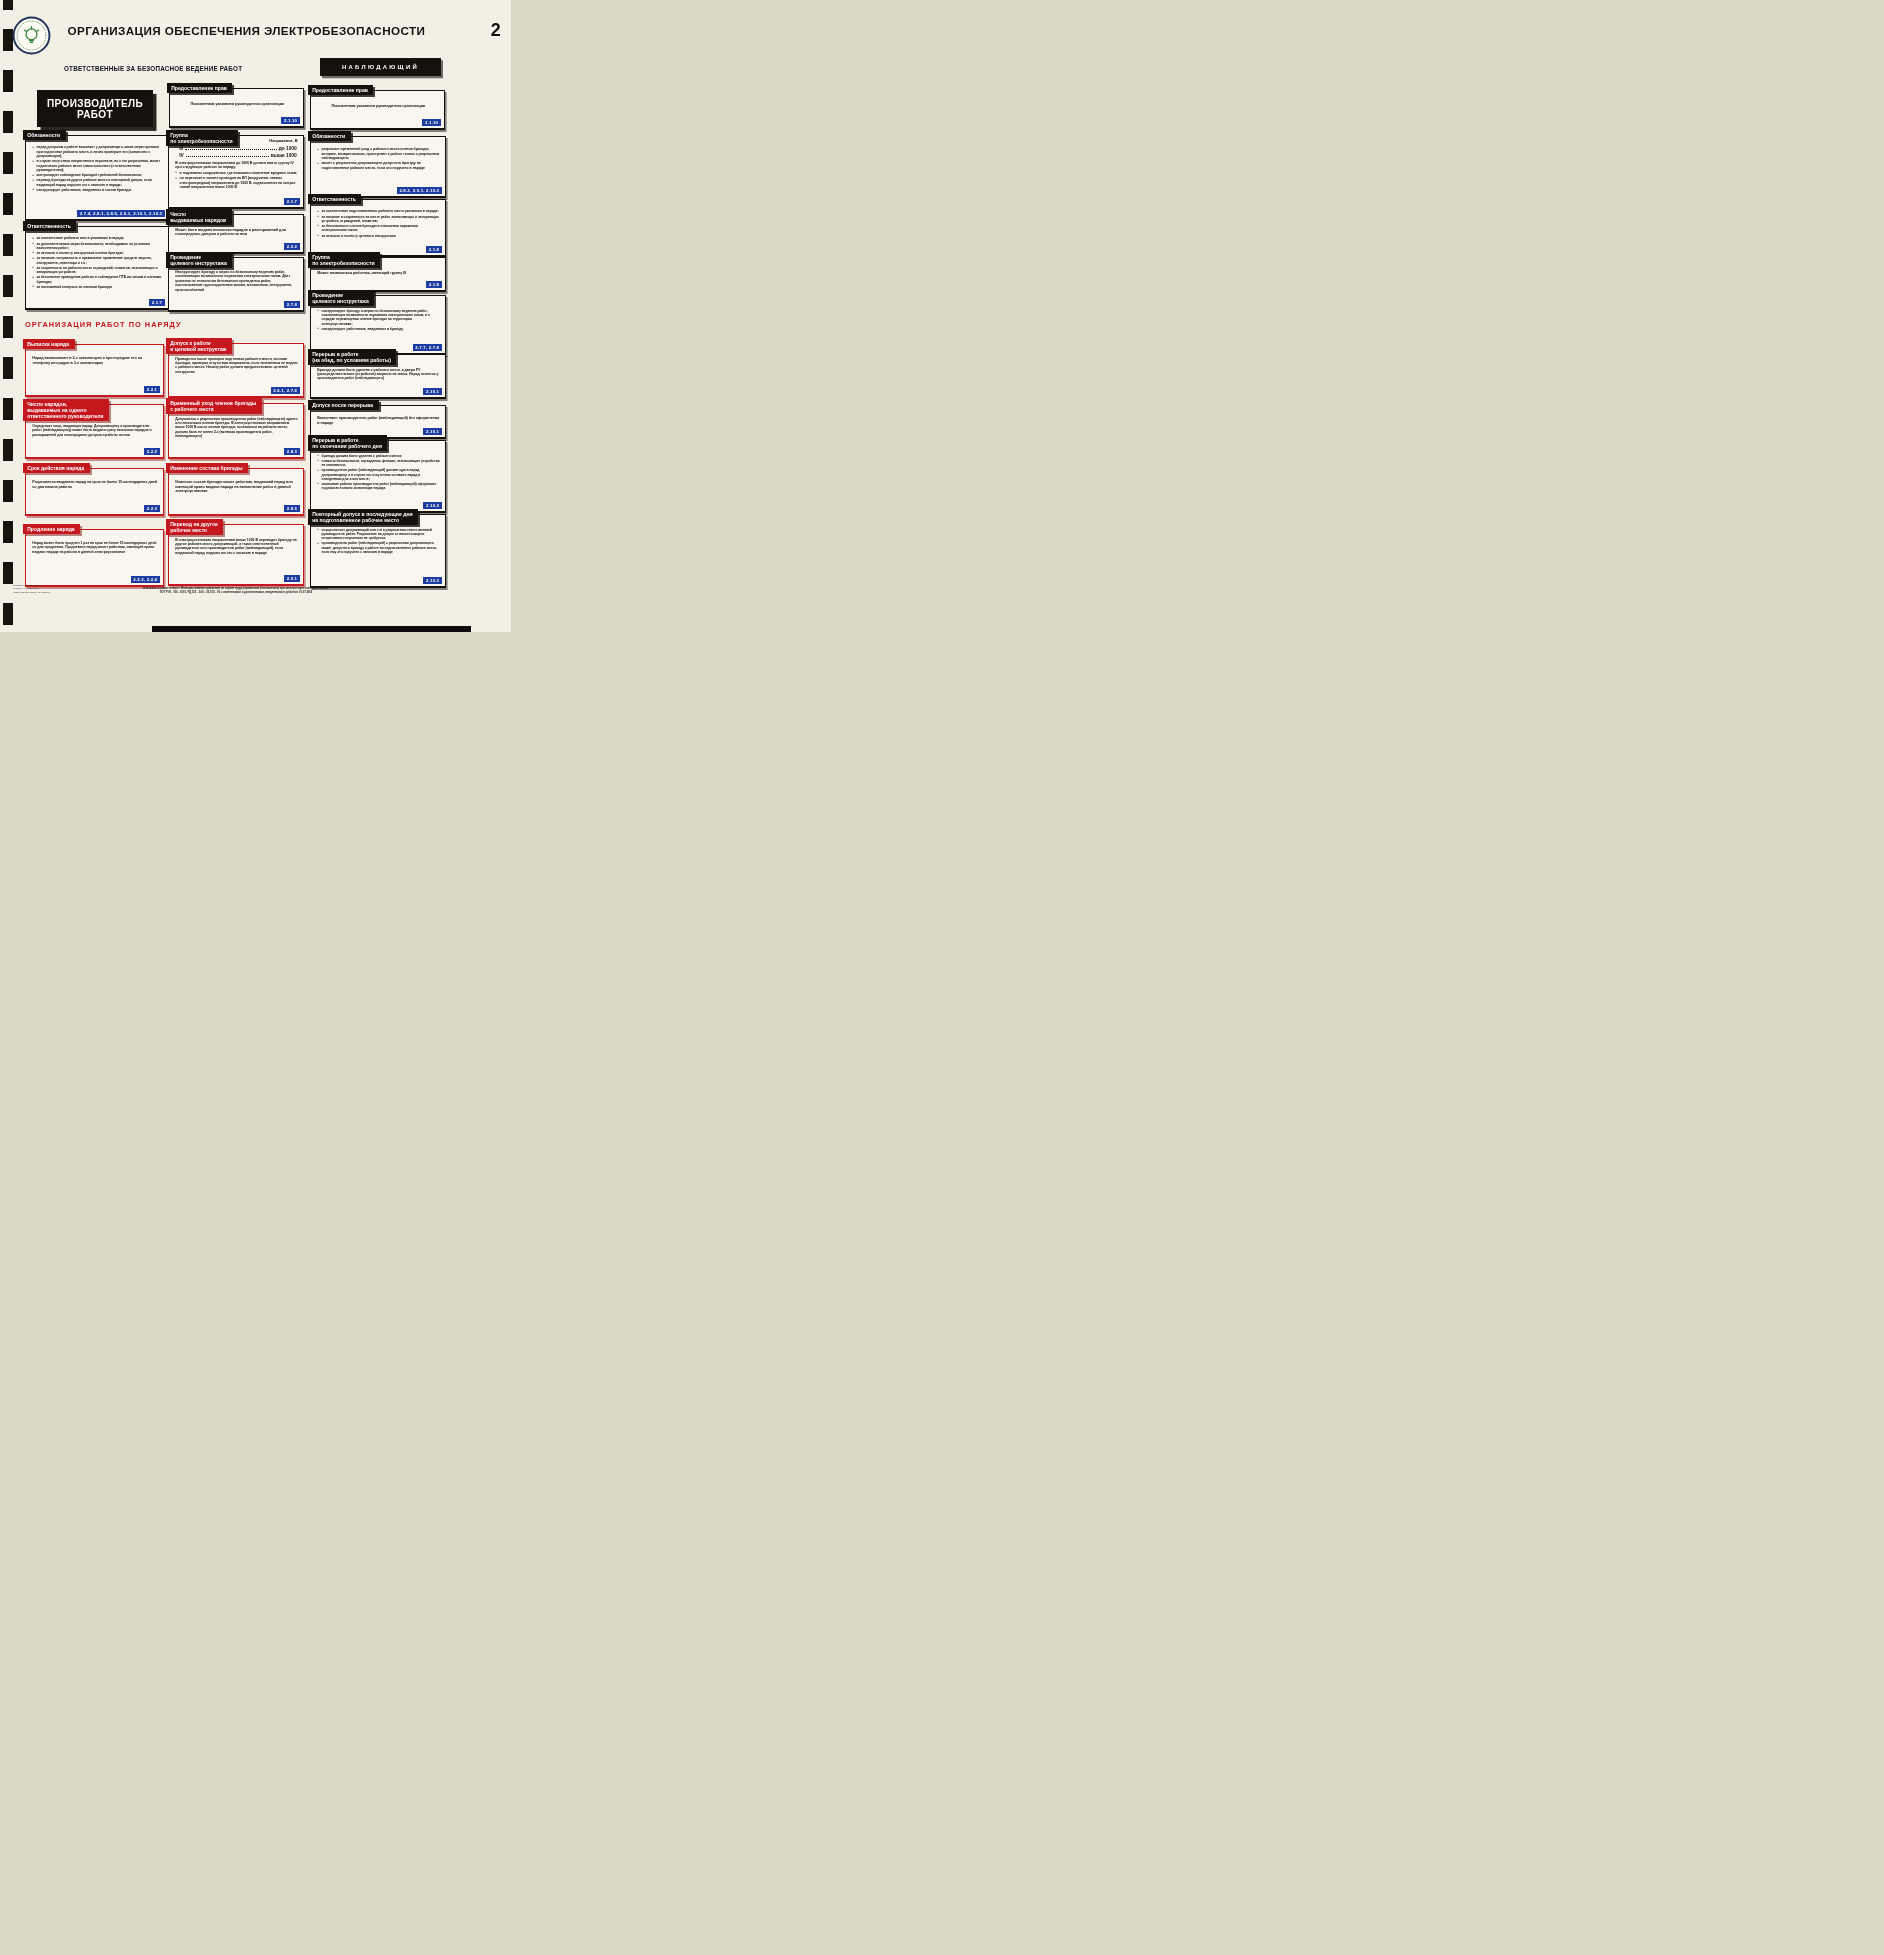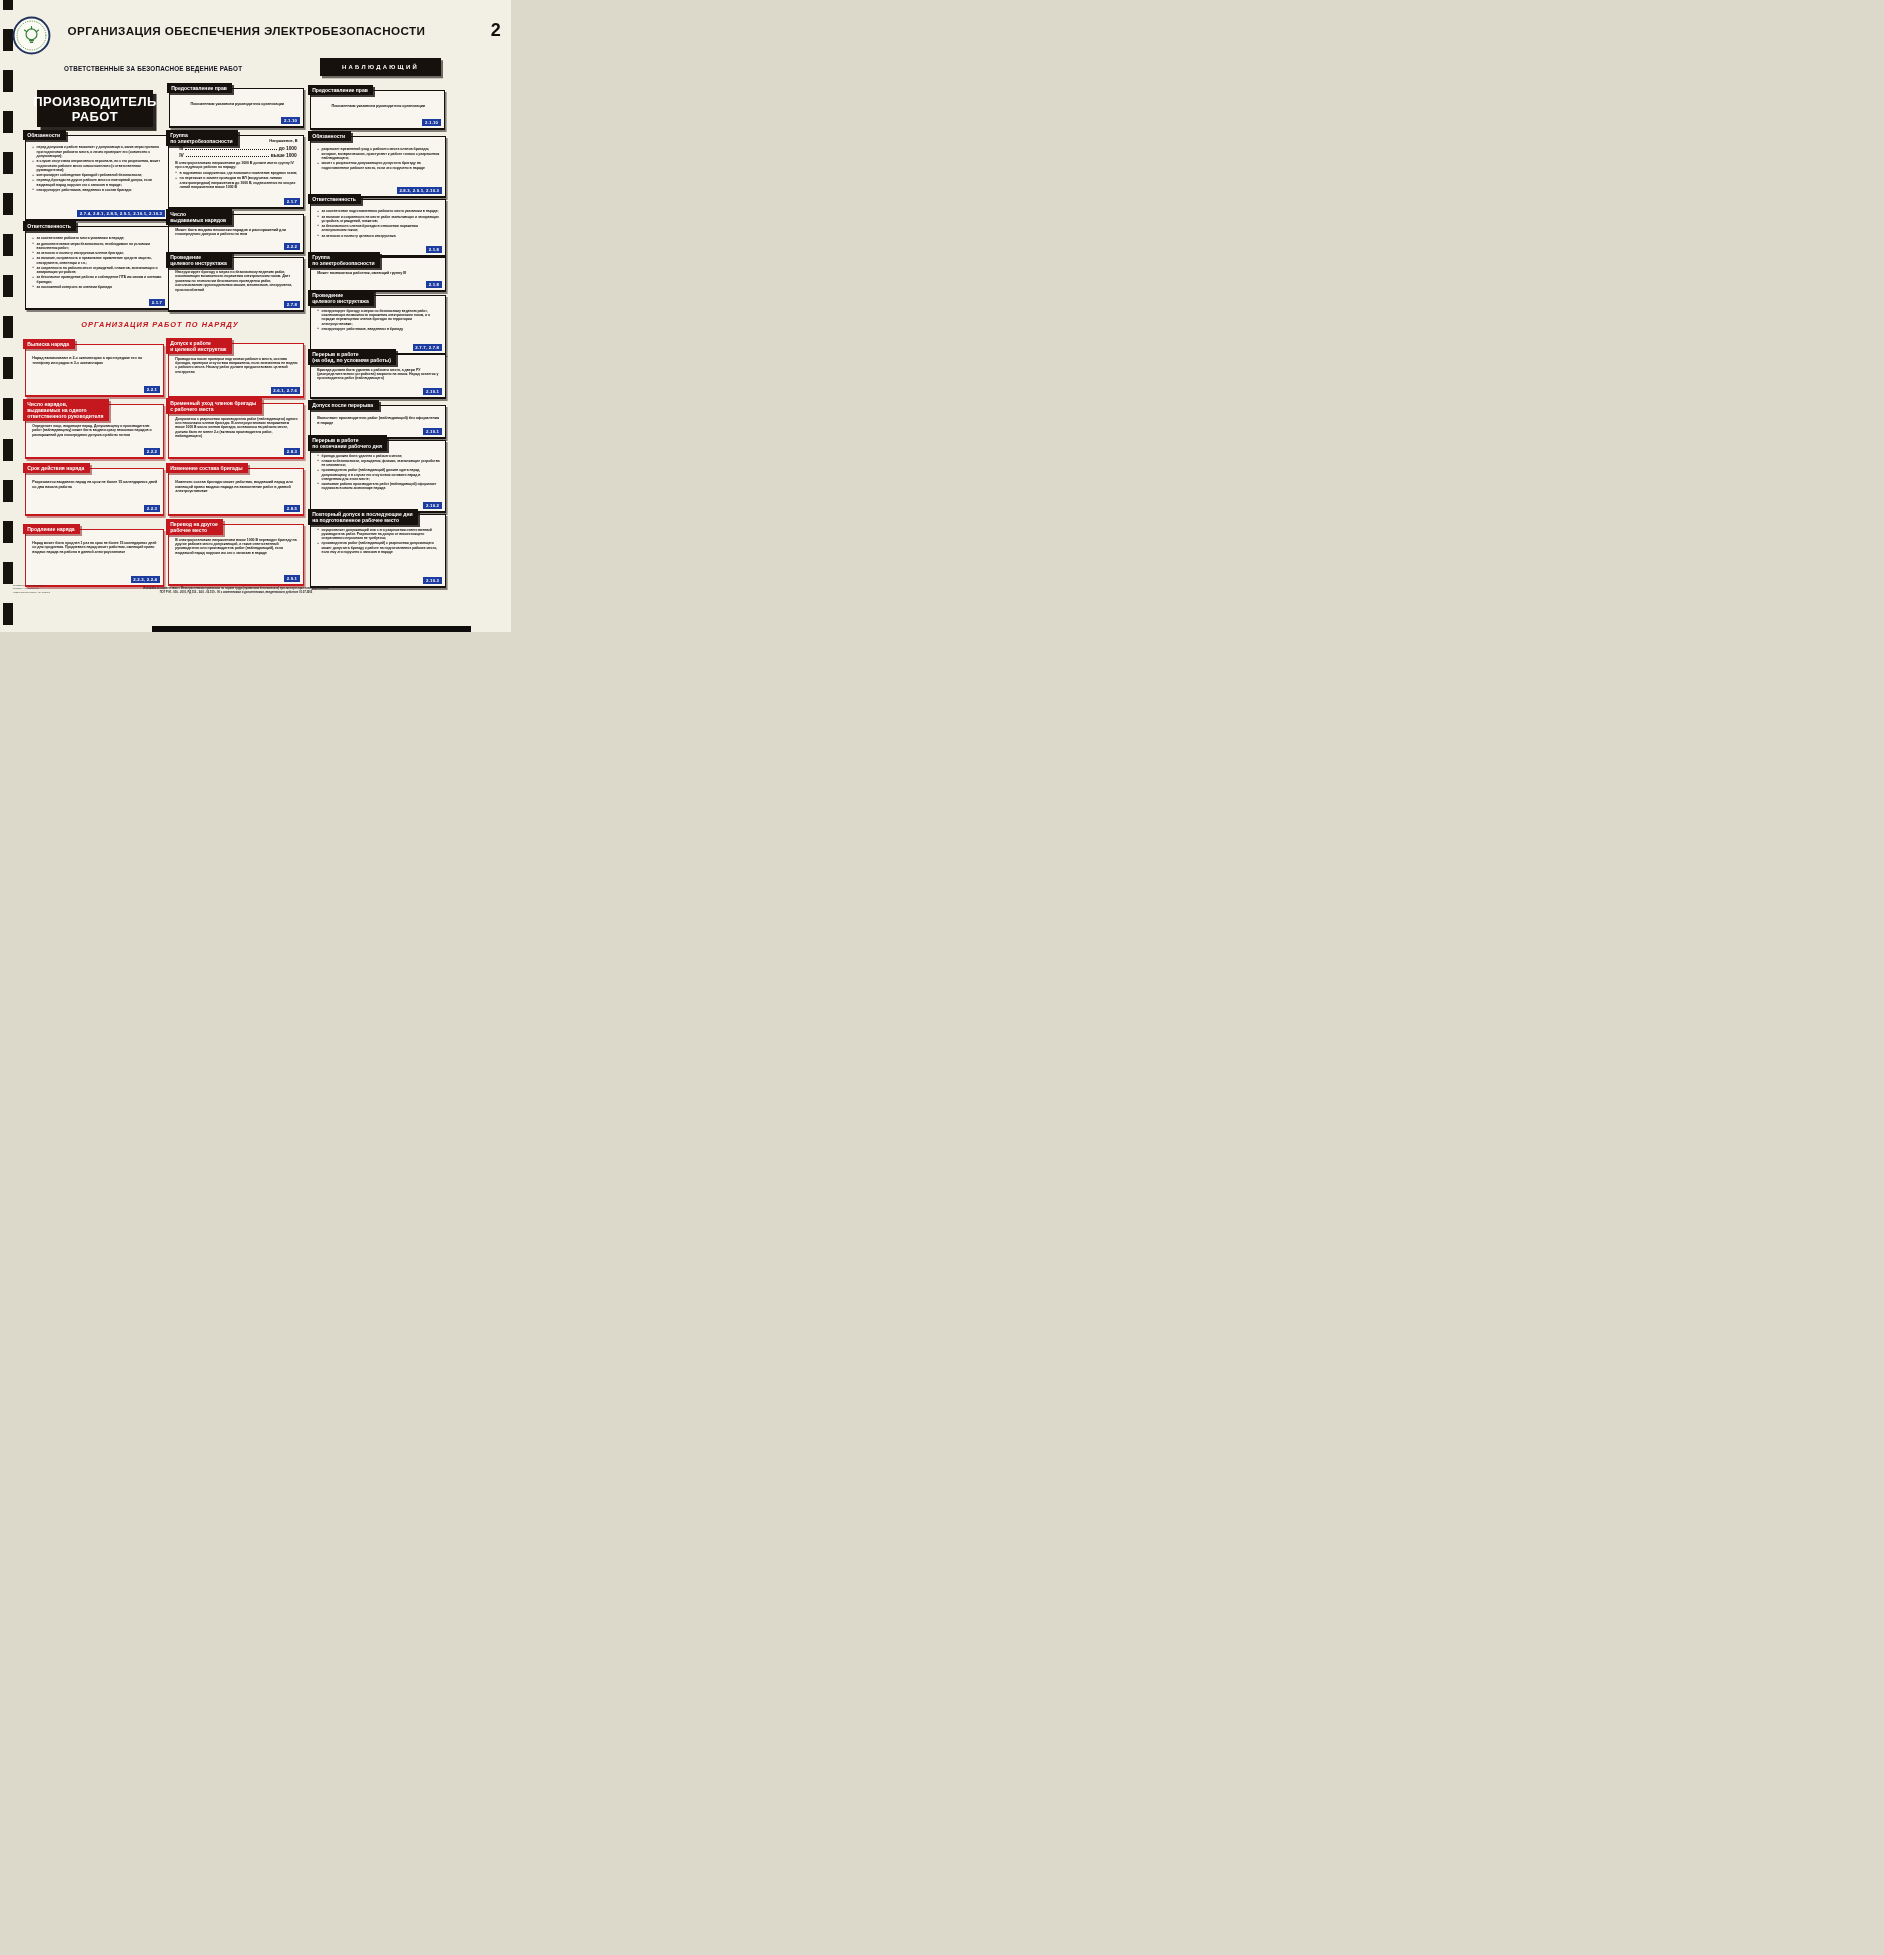--- a/index.html
+++ b/index.html
@@ -8,24 +8,24 @@
   .bindstrip{position:absolute;left:3.1px;top:-11.7px;width:9.8px;height:665px;
         background:repeating-linear-gradient(180deg,#16120e 0 22px,rgba(0,0,0,0) 22px 41px);}
   .pagenum{position:absolute;right:10.2px;top:19.6px;font-size:18px;font-weight:bold;color:#12100d;}
   .title{position:absolute;left:59px;top:24px;width:375px;text-align:center;font-size:11.7px;
          font-weight:bold;letter-spacing:0.4px;color:#15120f;}
   .subhead{position:absolute;left:64px;top:65px;font-size:6.3px;font-weight:bold;color:#12121f;letter-spacing:0.2px;}
   .observer{position:absolute;left:320px;top:58px;width:121px;height:18px;background:#16110d;color:#fff;
             font-weight:bold;font-size:5.9px;letter-spacing:2.3px;display:flex;align-items:center;justify-content:center;
             box-shadow:2px 2.3px 0 rgba(22,17,13,.6);}
   .producer{position:absolute;left:37px;top:90px;width:116px;height:37px;background:#16110d;color:#fff;
-            display:flex;align-items:center;justify-content:center;font-weight:bold;font-size:13px;
+            display:flex;align-items:center;justify-content:center;font-weight:bold;font-size:10px;
             letter-spacing:0.4px;box-shadow:3.5px 3.9px 0 rgba(23,17,13,.9);text-align:center;}
-  .naryad{position:absolute;left:25px;top:320px;width:270px;text-align:center;color:#c5171e;
-          font-size:7.4px;font-weight:bold;letter-spacing:1px;font-style:italic;}
+  .naryad{position:absolute;left:25px;top:320px;width:270px;text-align:left;color:#c5171e;
+          font-size:7.4px;font-weight:bold;letter-spacing:1px;}
   .box{position:absolute;background:#f8f6ee;border:1.2px solid #16110d;border-bottom-width:2.3px;
        box-shadow:1.6px 2px 0 rgba(22,17,13,.5);}
   .box.red{border-color:#c5171e;box-shadow:1.6px 2px 0 rgba(150,20,25,.45);}
   .tab{position:absolute;left:-2.7px;top:-6.3px;background:#16110d;color:#fff;font-weight:bold;font-size:5.1px;
        line-height:1.18;padding:2.3px 5.5px 2px 3.9px;box-shadow:2px 2px 0 rgba(22,17,13,.8);z-index:2;}
   .box.red .tab{background:#c5171e;box-shadow:2px 2px 0 rgba(125,14,18,.5);}
   .tl{white-space:nowrap;}
   .body{position:absolute;left:0;top:0;right:0;bottom:0;padding:3.9px 4.7px 3.1px 6.3px;font-size:3.7px;
         font-weight:bold;line-height:1.28;letter-spacing:-0.04px;}
   .u9{font-size:3.5px;} .u88{font-size:3.4px;} .u86{font-size:3.4px;} .pt24{padding-top:9.4px;} .pt26{padding-top:10.2px;} .pt28{padding-top:11px;}

